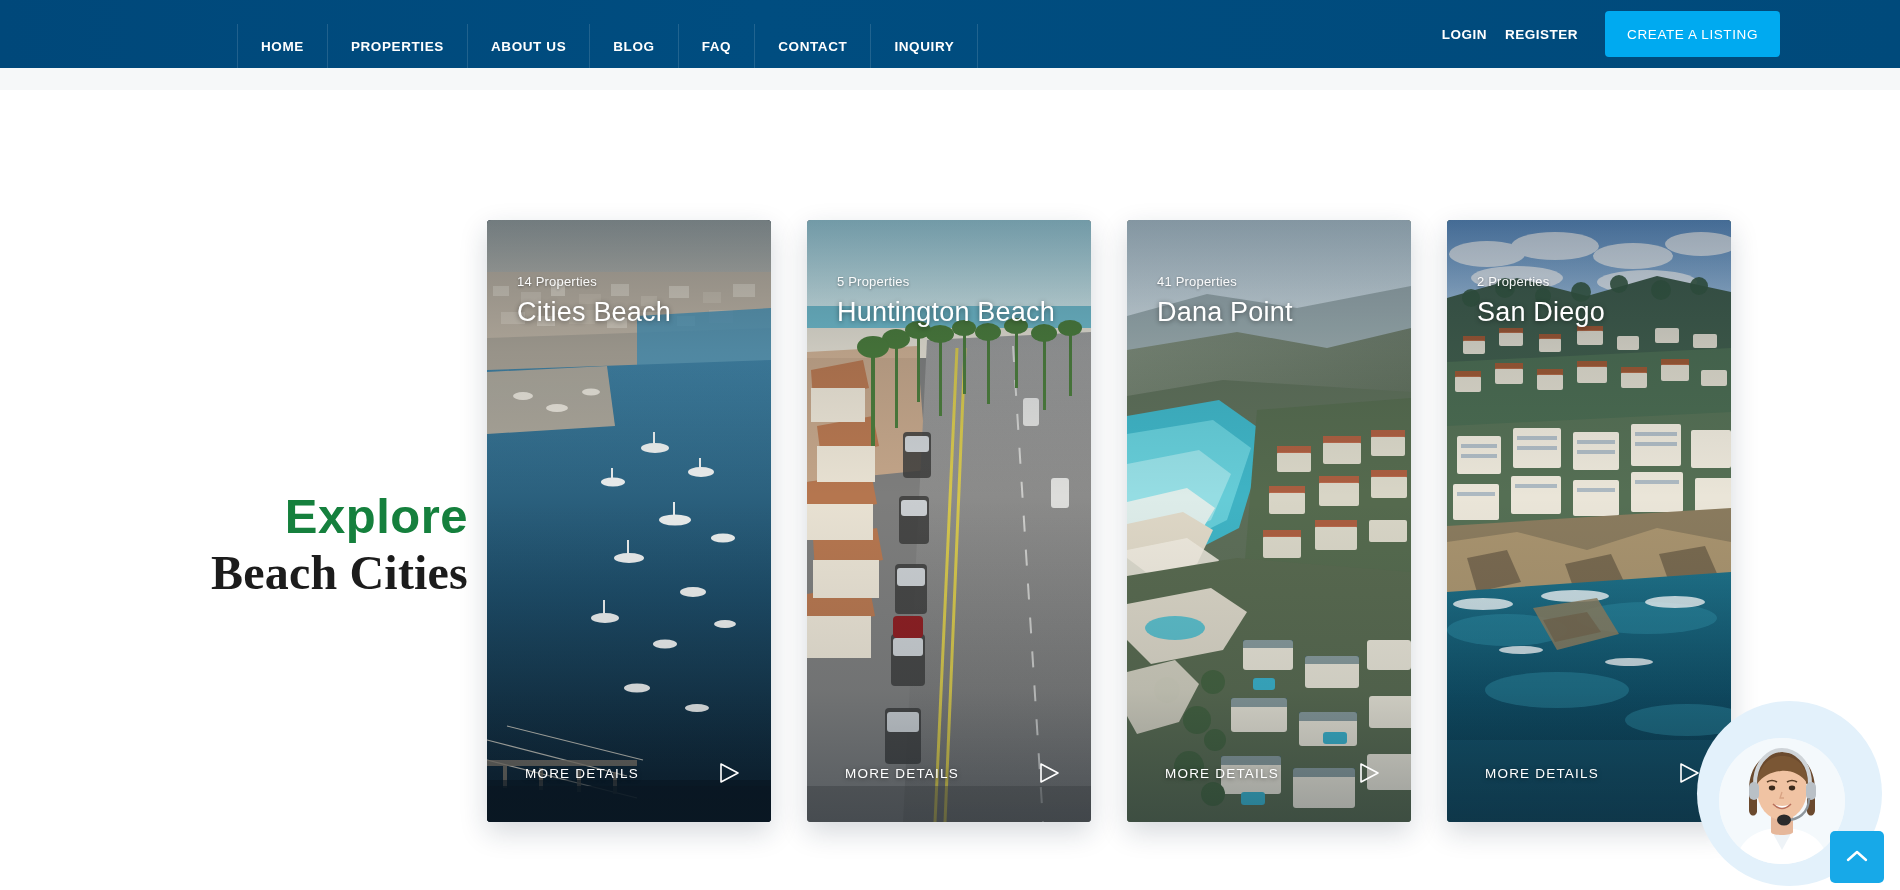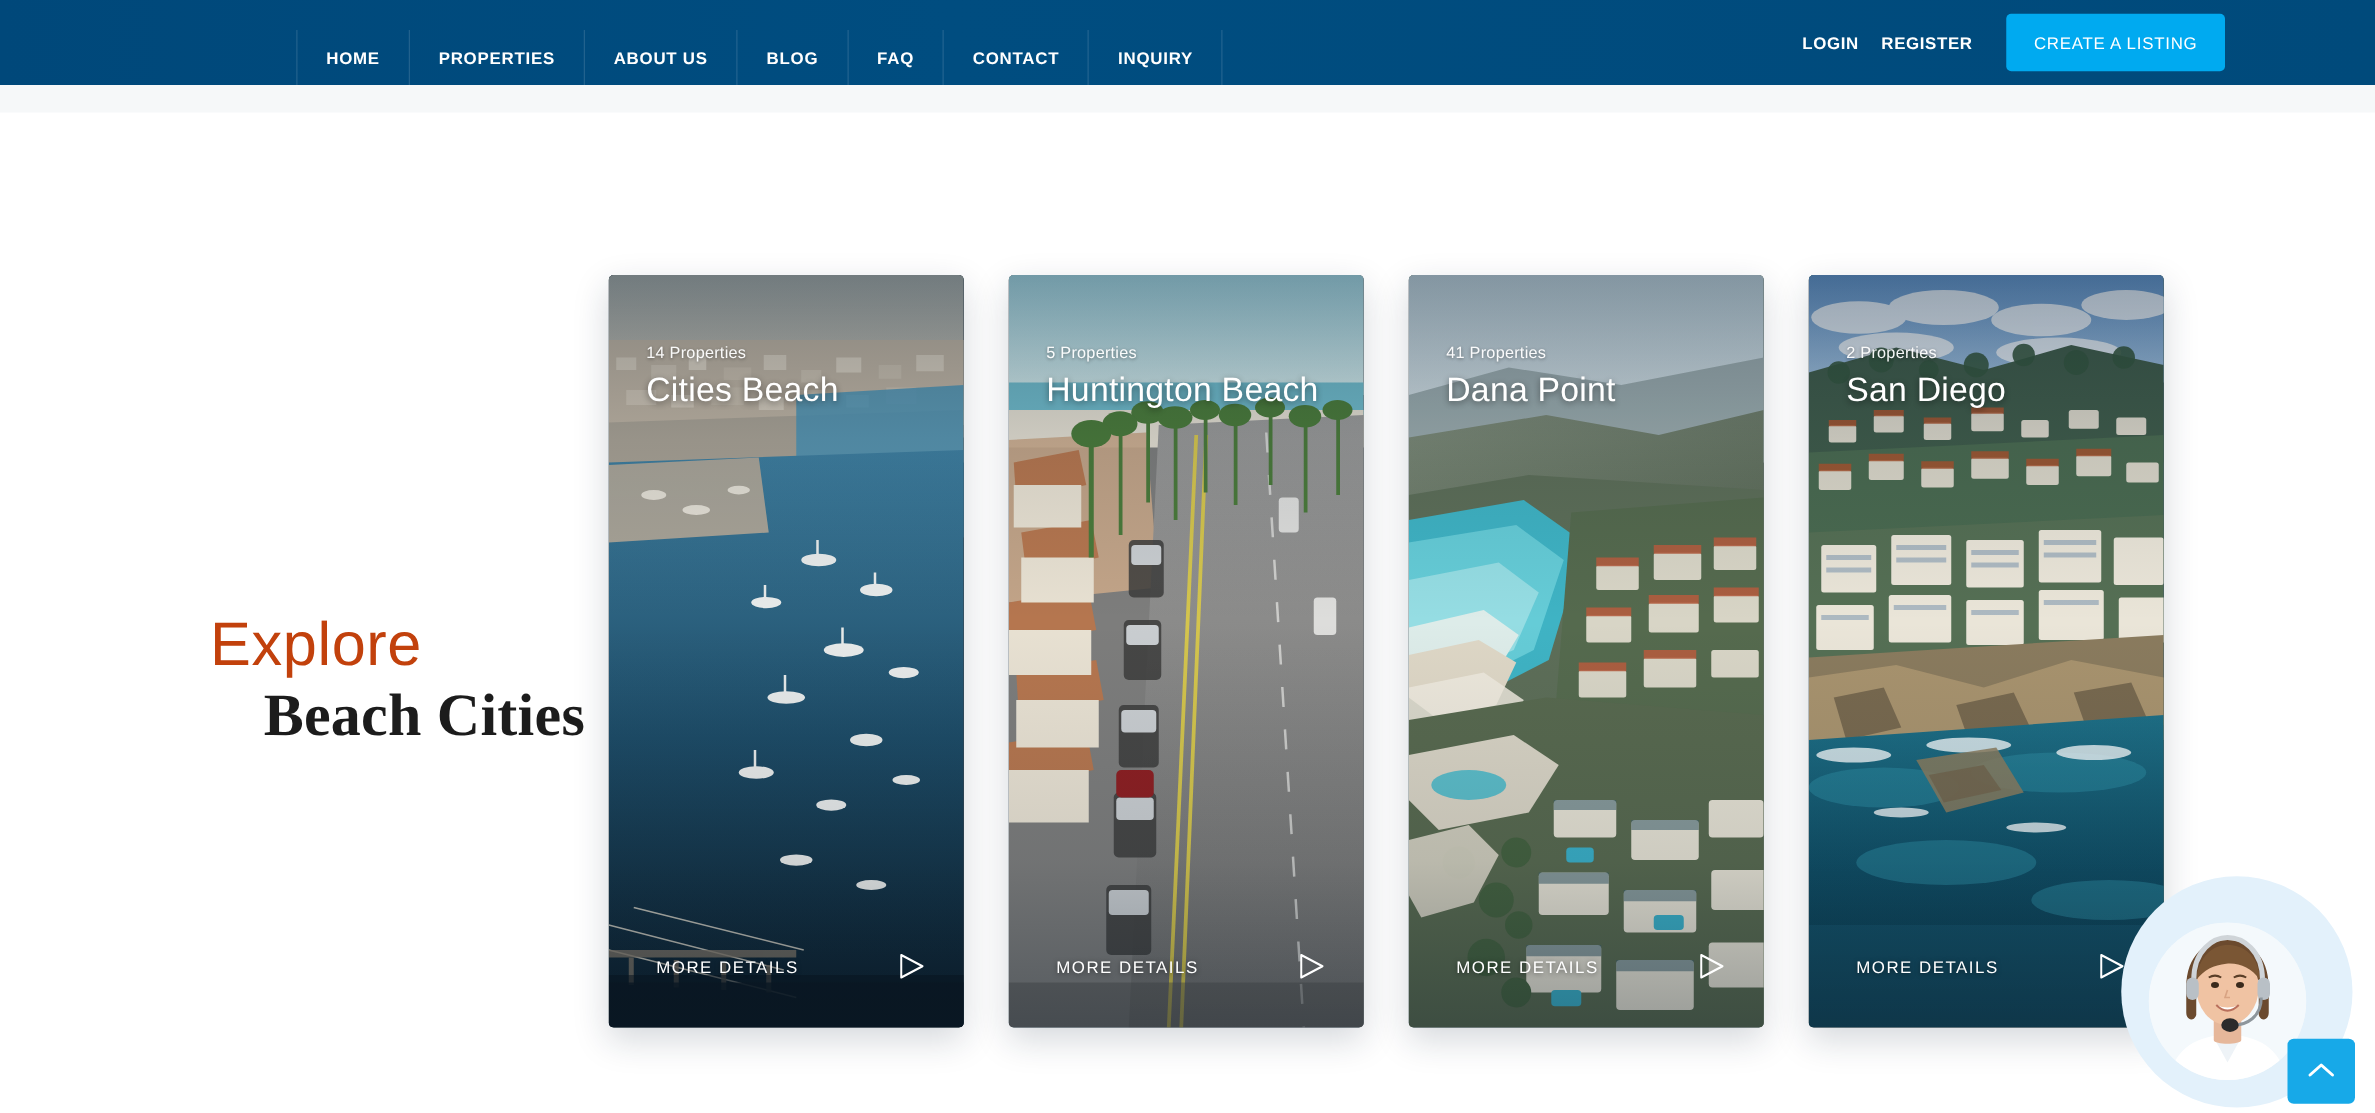--- a/index.html
+++ b/index.html
@@ -94,24 +94,25 @@
   .section-heading {
     position: absolute;
     left: 168px;
     top: 492px;
     width: 300px;
     z-index: 10;
   }
   .heading-line1 {
     font-family: "Liberation Sans", sans-serif;
     font-size: 49px;
-    font-weight: 400;
-    color: #c2410c;
+    font-weight: 700;
+    color: #15803d;
     line-height: 1.0;
     letter-spacing: 0.5px;
+    text-align: right;
   }
   .heading-line2 {
     font-family: "Liberation Serif", serif;
     font-size: 48px;
     font-weight: bold;
     color: #1c1c1c;
     line-height: 1.0;
     margin-top: 8px;
     letter-spacing: 0.2px;
     text-align: right;

